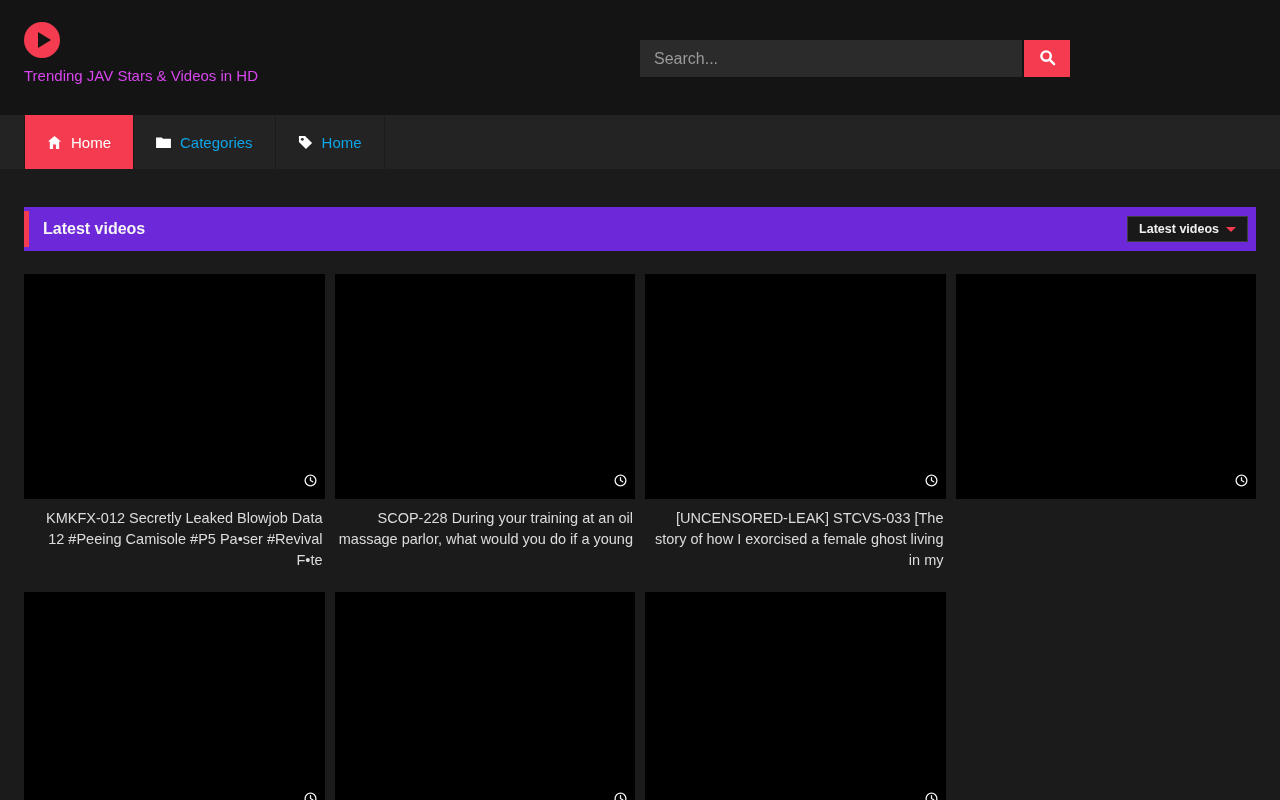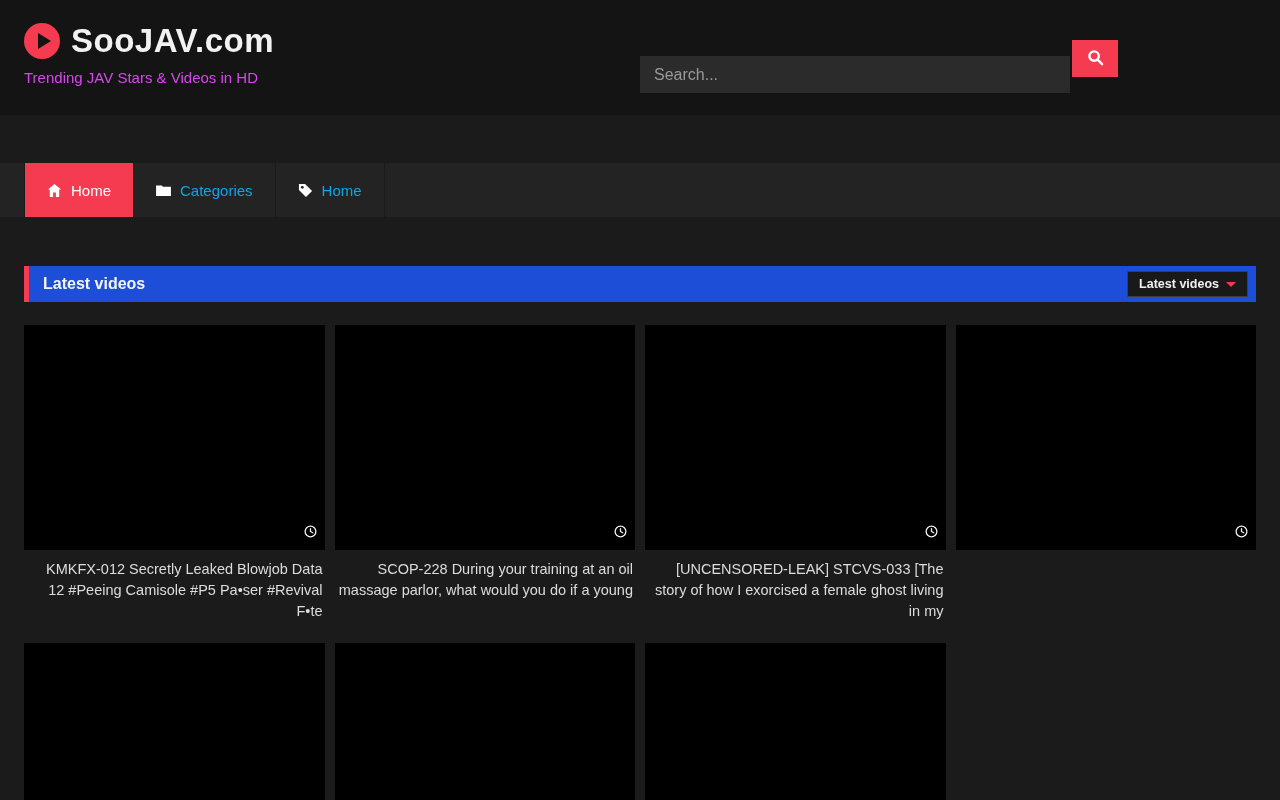--- a/index.html
+++ b/index.html
@@ -50,49 +50,47 @@
     font-size: 15px;
     color: #d946ef;
   }
   .search-wrap {
     position: absolute;
     left: 640px;
     top: 40px;
     display: flex;
   }
   .search-input {
-    width: 430px;
+    width: 382px;
     height: 37px;
     background: #2b2b2b;
     border: none;
     outline: none;
     color: #cfcfcf;
     font-size: 16px;
     padding: 0 14px;
     font-family: "Liberation Sans", sans-serif;
-    margin-top: 16px;
   }
   .search-input::placeholder { color: #9a9a9a; }
   .search-btn {
     width: 46px;
     height: 37px;
     margin-left: 2px;
     background: var(--accent, #f43b4f);
     border: none;
     cursor: pointer;
     display: flex; align-items: center; justify-content: center;
   }
 
   
   .main-nav {
     height: 54px;
     background: #232323;
     display: flex;
     padding-left: 24px;
-    margin-top: 48px;
   }
   .nav-item {
     display: flex;
     align-items: center;
     gap: 9px;
     padding: 0 22px;
     font-size: 15px;
     color: #0ea5e9;
     border-right: 1px solid #1a1a1a;
     cursor: pointer;
@@ -100,23 +98,23 @@
   .nav-item:first-child { border-left: 1px solid #1a1a1a; }
   .nav-item.active { background: var(--accent, #f43b4f); color: #ffffff; }
   .nav-item svg { display: block; }
 
   
   .content {
     width: 1232px;
     margin: 0 auto;
   }
   .section-bar {
-    margin-top: 49px;
-    height: 36px;
-    background: #1d4ed8;
+    margin-top: 38px;
+    height: 44px;
+    background: #6d28d9;
     display: flex;
     align-items: center;
   }
   .accent-strip {
     width: 5px;
     height: 36px;
     background: var(--accent, #f43b4f);
     flex: 0 0 auto;
   }
   .section-title {
@@ -177,21 +175,20 @@
 </style>
 </head>
 <body>
 
 <header class="site-header">
   <div class="brand">
     <div class="brand-row">
       <span class="play-badge">
           <span class="tri"></span>
         </span>
-      <span class="brand-title">SooJAV.com</span>
     </div>
     <div class="brand-tagline">Trending JAV Stars &amp; Videos in HD</div>
   </div>
   <div class="search-wrap">
     <input class="search-input" type="text" placeholder="Search..." style="">
     <button class="search-btn">
       <span>
         <svg width="17" height="17" viewBox="0 0 18 18" fill="none" stroke="#ffffff" stroke-width="2.6" stroke-linecap="round">
           <circle cx="7.5" cy="7.5" r="5"></circle>
           <line x1="11.5" y1="11.5" x2="16" y2="16"></line>

